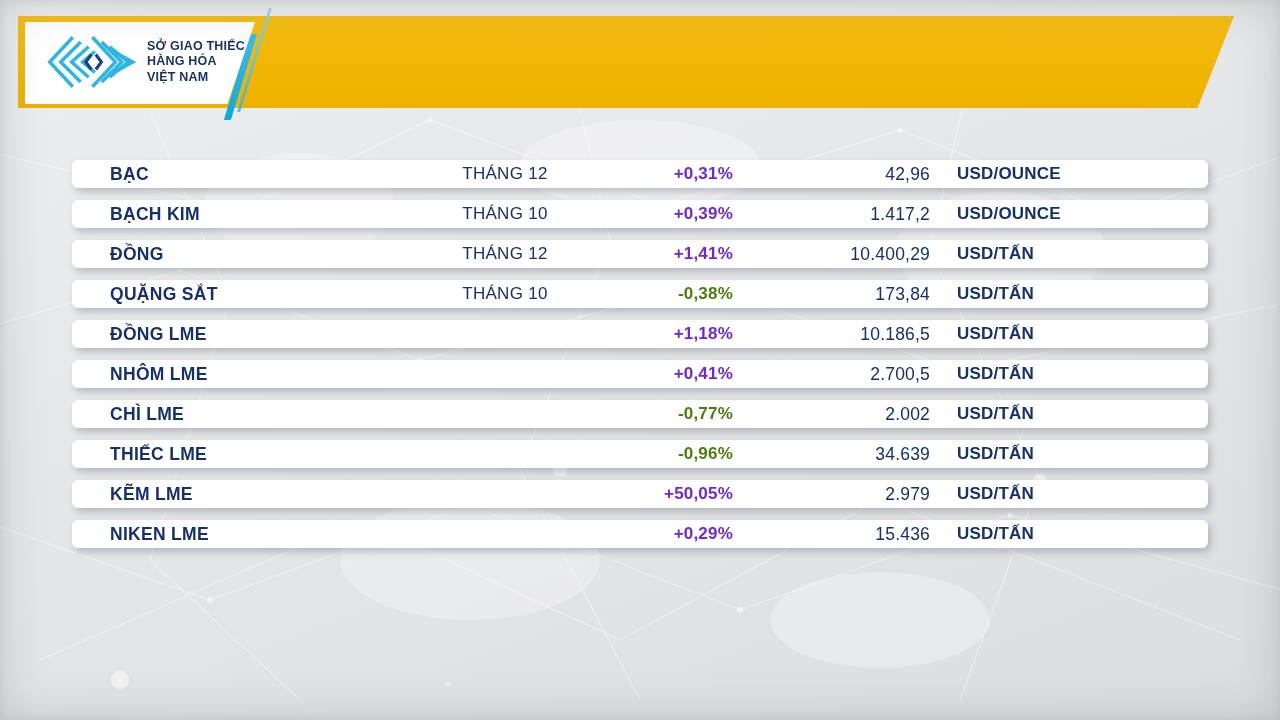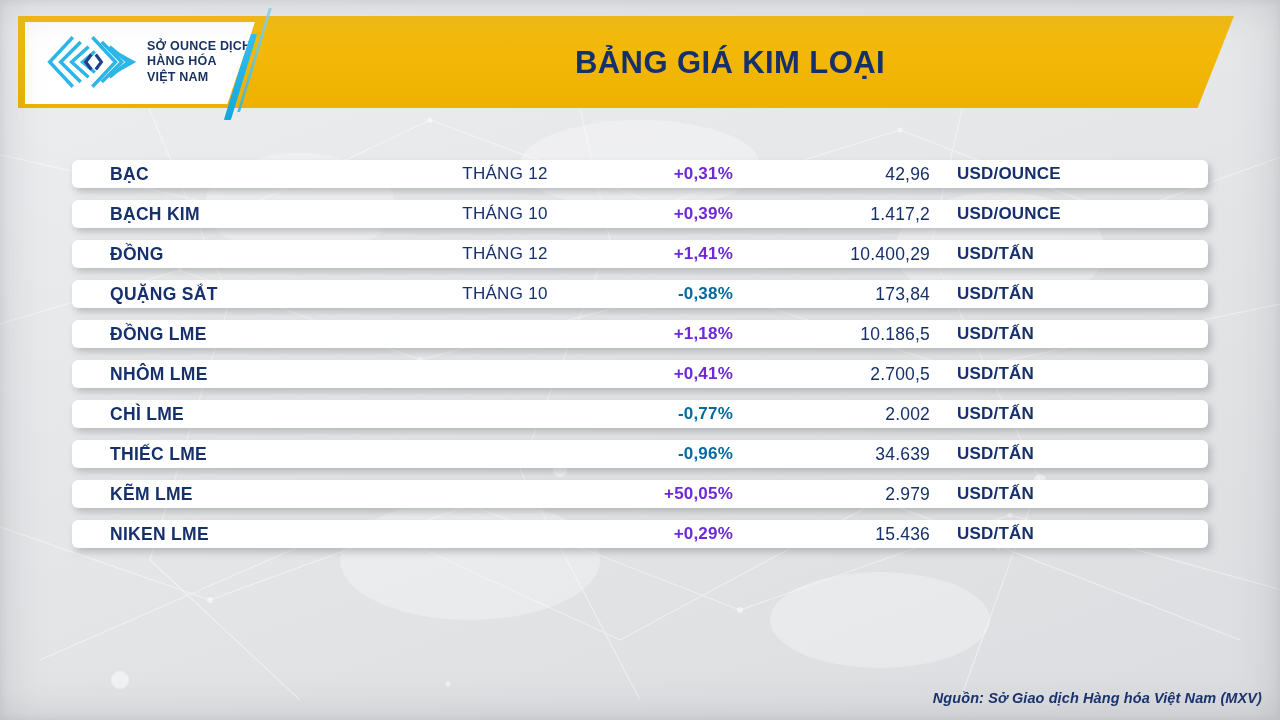--- a/index.html
+++ b/index.html
@@ -97,21 +97,21 @@
   }
   .c-month{
     position:absolute;left:338px;width:190px;text-align:center;
     font-size:17px;font-weight:400;color:#16306c;letter-spacing:.3px;white-space:nowrap;
   }
   .c-change{
     position:absolute;left:541px;width:120px;text-align:right;
     font-size:17px;font-weight:700;letter-spacing:.2px;white-space:nowrap;
   }
   .c-change.up{color:#6d28d9;}
-  .c-change.down{color:#0369a1;}
+  .c-change.down{color:#4d7c0f;}
   .c-price{
     position:absolute;left:688px;width:170px;text-align:right;
     font-size:17.5px;font-weight:400;color:#16306c;letter-spacing:.2px;white-space:nowrap;
   }
   .c-unit{
     position:absolute;left:885px;font-size:17px;font-weight:700;
     color:#16306c;letter-spacing:.2px;white-space:nowrap;
   }
 
   
@@ -187,30 +187,29 @@
             <path d="M94 26 L112 36 L94 46"></path>
           </g>
           <g fill="none" stroke="#1f3f86" stroke-width="4" stroke-linecap="square">
             <path d="M58 28 L52 36 L58 44"></path>
             <path d="M66 28 L72 36 L66 44"></path>
           </g>
         </svg>
         <div style="position:relative;">
           <span id="logo-tm">™</span>
           <div id="logo-text">
-            <div>SỞ OUNCE DỊCH</div>
+            <div>SỞ GIAO THIẾC</div>
             <div>HÀNG HÓA</div>
             <div>VIỆT NAM</div>
           </div>
         </div>
       </div>
     </div>
 
     <div id="title-wrap">
-      <div id="title-line1">BẢNG GIÁ KIM LOẠI</div>
     </div>
   </div>
 
   <div id="table">
       <div class="row">
         <div class="c-name">BẠC</div>
         <div class="c-month">THÁNG 12</div>
         <div class="c-change up">+0,31%</div>
         <div class="c-price">42,96</div>
         <div class="c-unit">USD/OUNCE</div>
@@ -273,16 +272,15 @@
       </div>
       <div class="row">
         <div class="c-name">NIKEN LME</div>
         <div class="c-month"></div>
         <div class="c-change up">+0,29%</div>
         <div class="c-price">15.436</div>
         <div class="c-unit">USD/TẤN</div>
       </div>
     </div>
 
-  <div id="footer">Nguồn: Sở Giao dịch Hàng hóa Việt Nam (MXV)</div>
 
   <div id="vignette"></div>
 </div>
 
 </body></html>

